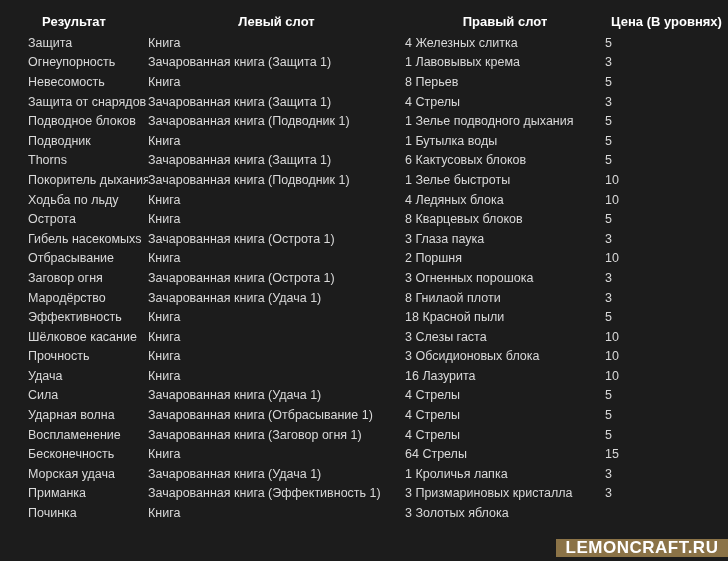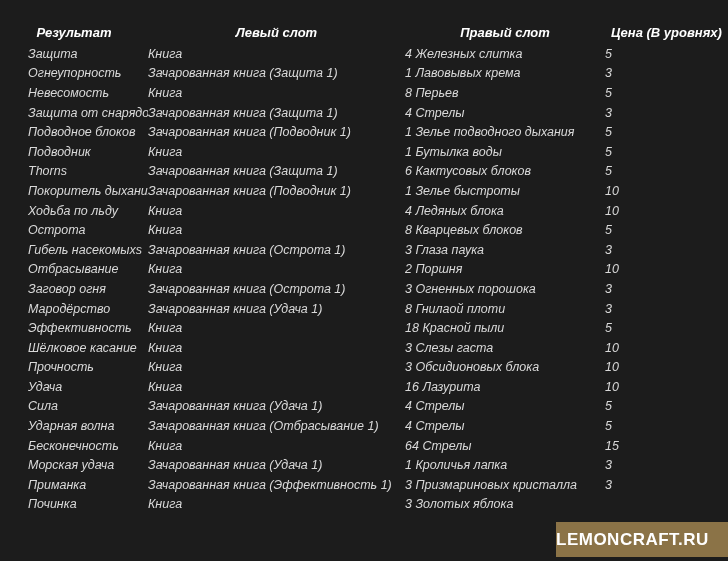--- a/index.html
+++ b/index.html
@@ -9,22 +9,21 @@
     height: 561px;
     background: #1c1c1c;
     font-family: "Liberation Sans", sans-serif;
     overflow: hidden;
     position: relative;
   }
   table.anvil-table {
     border-collapse: collapse;
     table-layout: fixed;
     width: 728px;
-    margin-top: 20px;
-    font-style: italic;
+    margin-top: 9px;
   }
   table.anvil-table th {
     color: #ffffff;
     font-weight: bold;
     font-size: 13px;
     text-align: center;
     height: 24px;
     padding: 0;
     white-space: nowrap;
     overflow: hidden;
@@ -38,23 +37,24 @@
     vertical-align: middle;
     white-space: nowrap;
     overflow: hidden;
   }
   table.anvil-table td.col-result { padding-left: 28px; }
   .watermark {
     position: absolute;
     right: 0;
     bottom: 4px;
     width: 172px;
-    height: 35px;
+    height: 18px;
     display: flex;
     align-items: center;
+    justify-content: center;
     color: #ffffff;
     font-weight: bold;
     font-size: 17px;
     letter-spacing: 0.5px;
     z-index: 5;
     margin-top: 19px;
   }
 </style>
 </head>
 <body style="background: rgb(28, 28, 28);">
@@ -189,20 +189,26 @@
         <td class="col-right-slot">4 Стрелы</td>
         <td class="col-price">5</td>
       </tr>
       <tr>
         <td class="col-result">Ударная волна</td>
         <td class="col-left-slot">Зачарованная книга (Отбрасывание 1)</td>
         <td class="col-right-slot">4 Стрелы</td>
         <td class="col-price">5</td>
       </tr>
       <tr>
+        <td class="col-result">Воспламенение</td>
+        <td class="col-left-slot">Зачарованная книга (Заговор огня 1)</td>
+        <td class="col-right-slot">4 Стрелы</td>
+        <td class="col-price">5</td>
+      </tr>
+      <tr>
         <td class="col-result">Бесконечность</td>
         <td class="col-left-slot">Книга</td>
         <td class="col-right-slot">64 Стрелы</td>
         <td class="col-price">15</td>
       </tr>
       <tr>
         <td class="col-result">Морская удача</td>
         <td class="col-left-slot">Зачарованная книга (Удача 1)</td>
         <td class="col-right-slot">1 Кроличья лапка</td>
         <td class="col-price">3</td>

